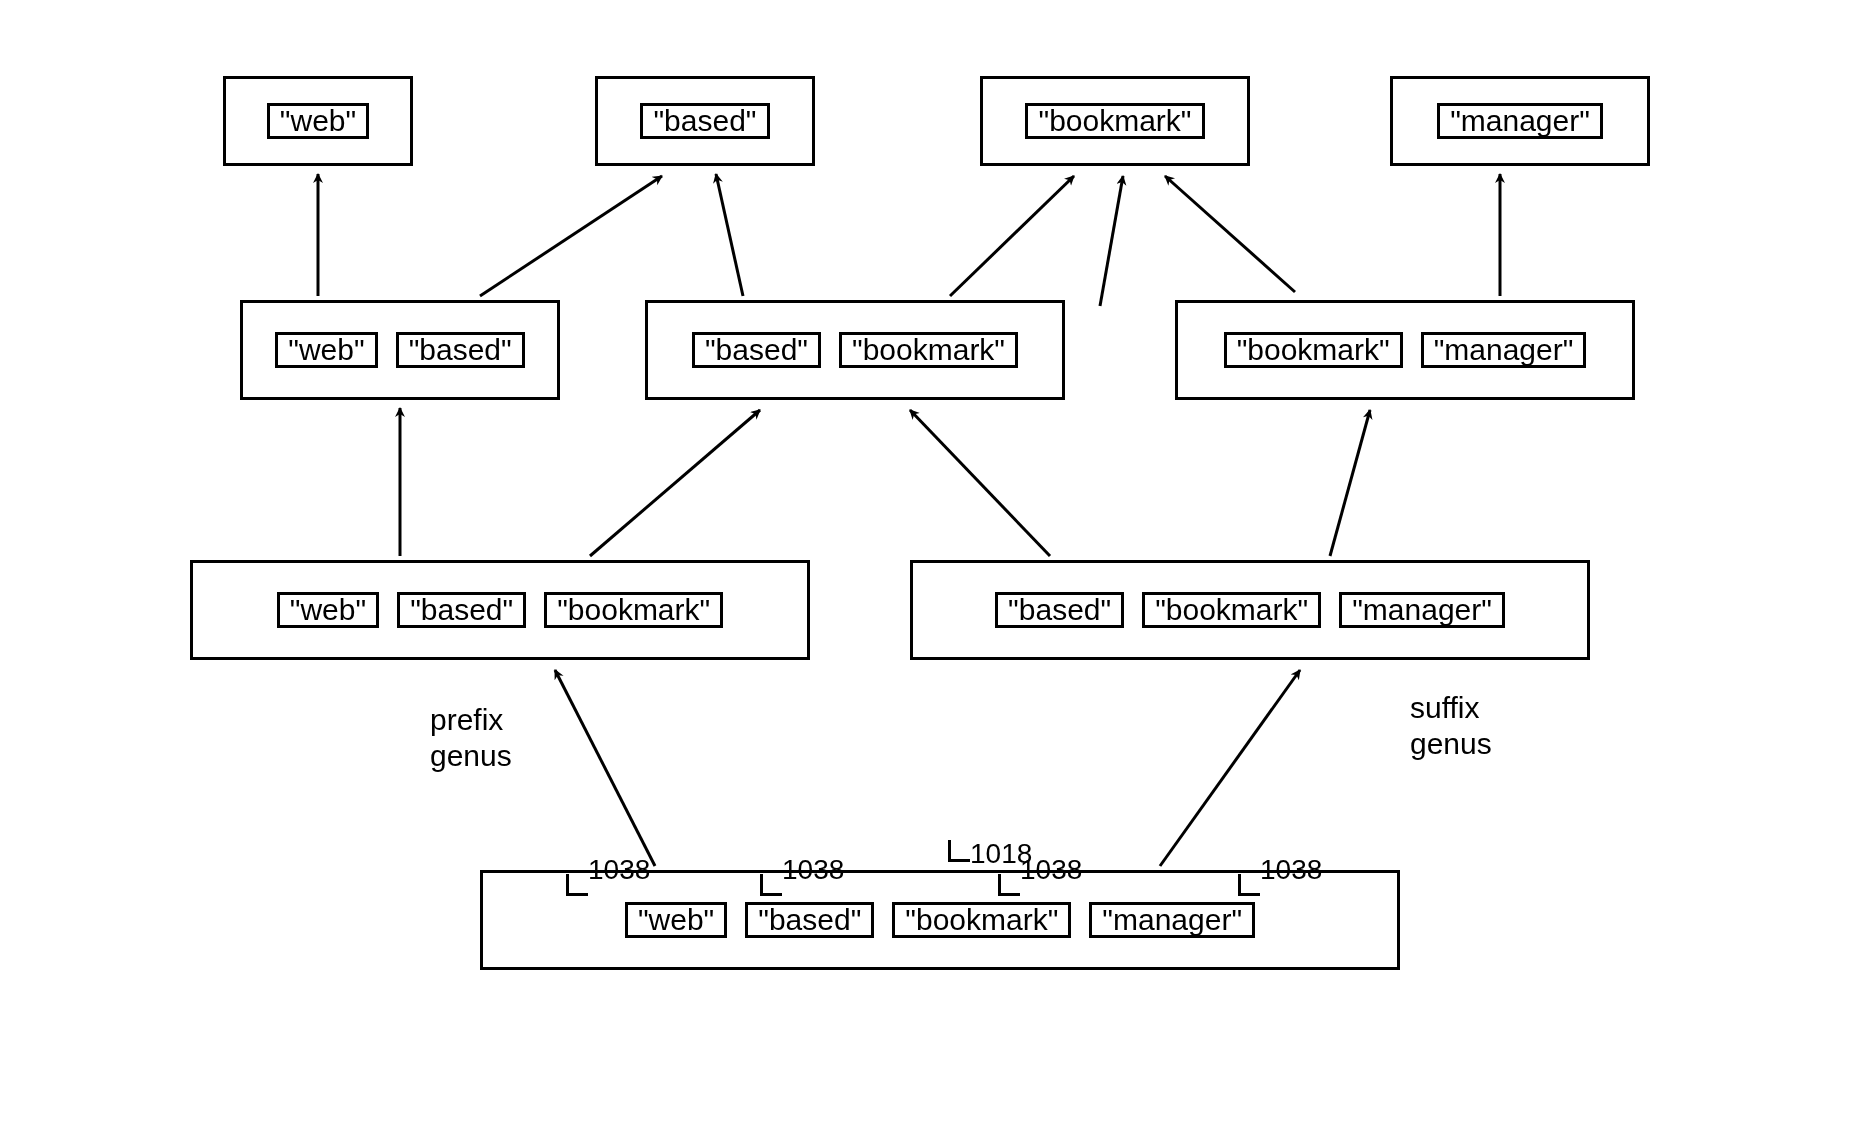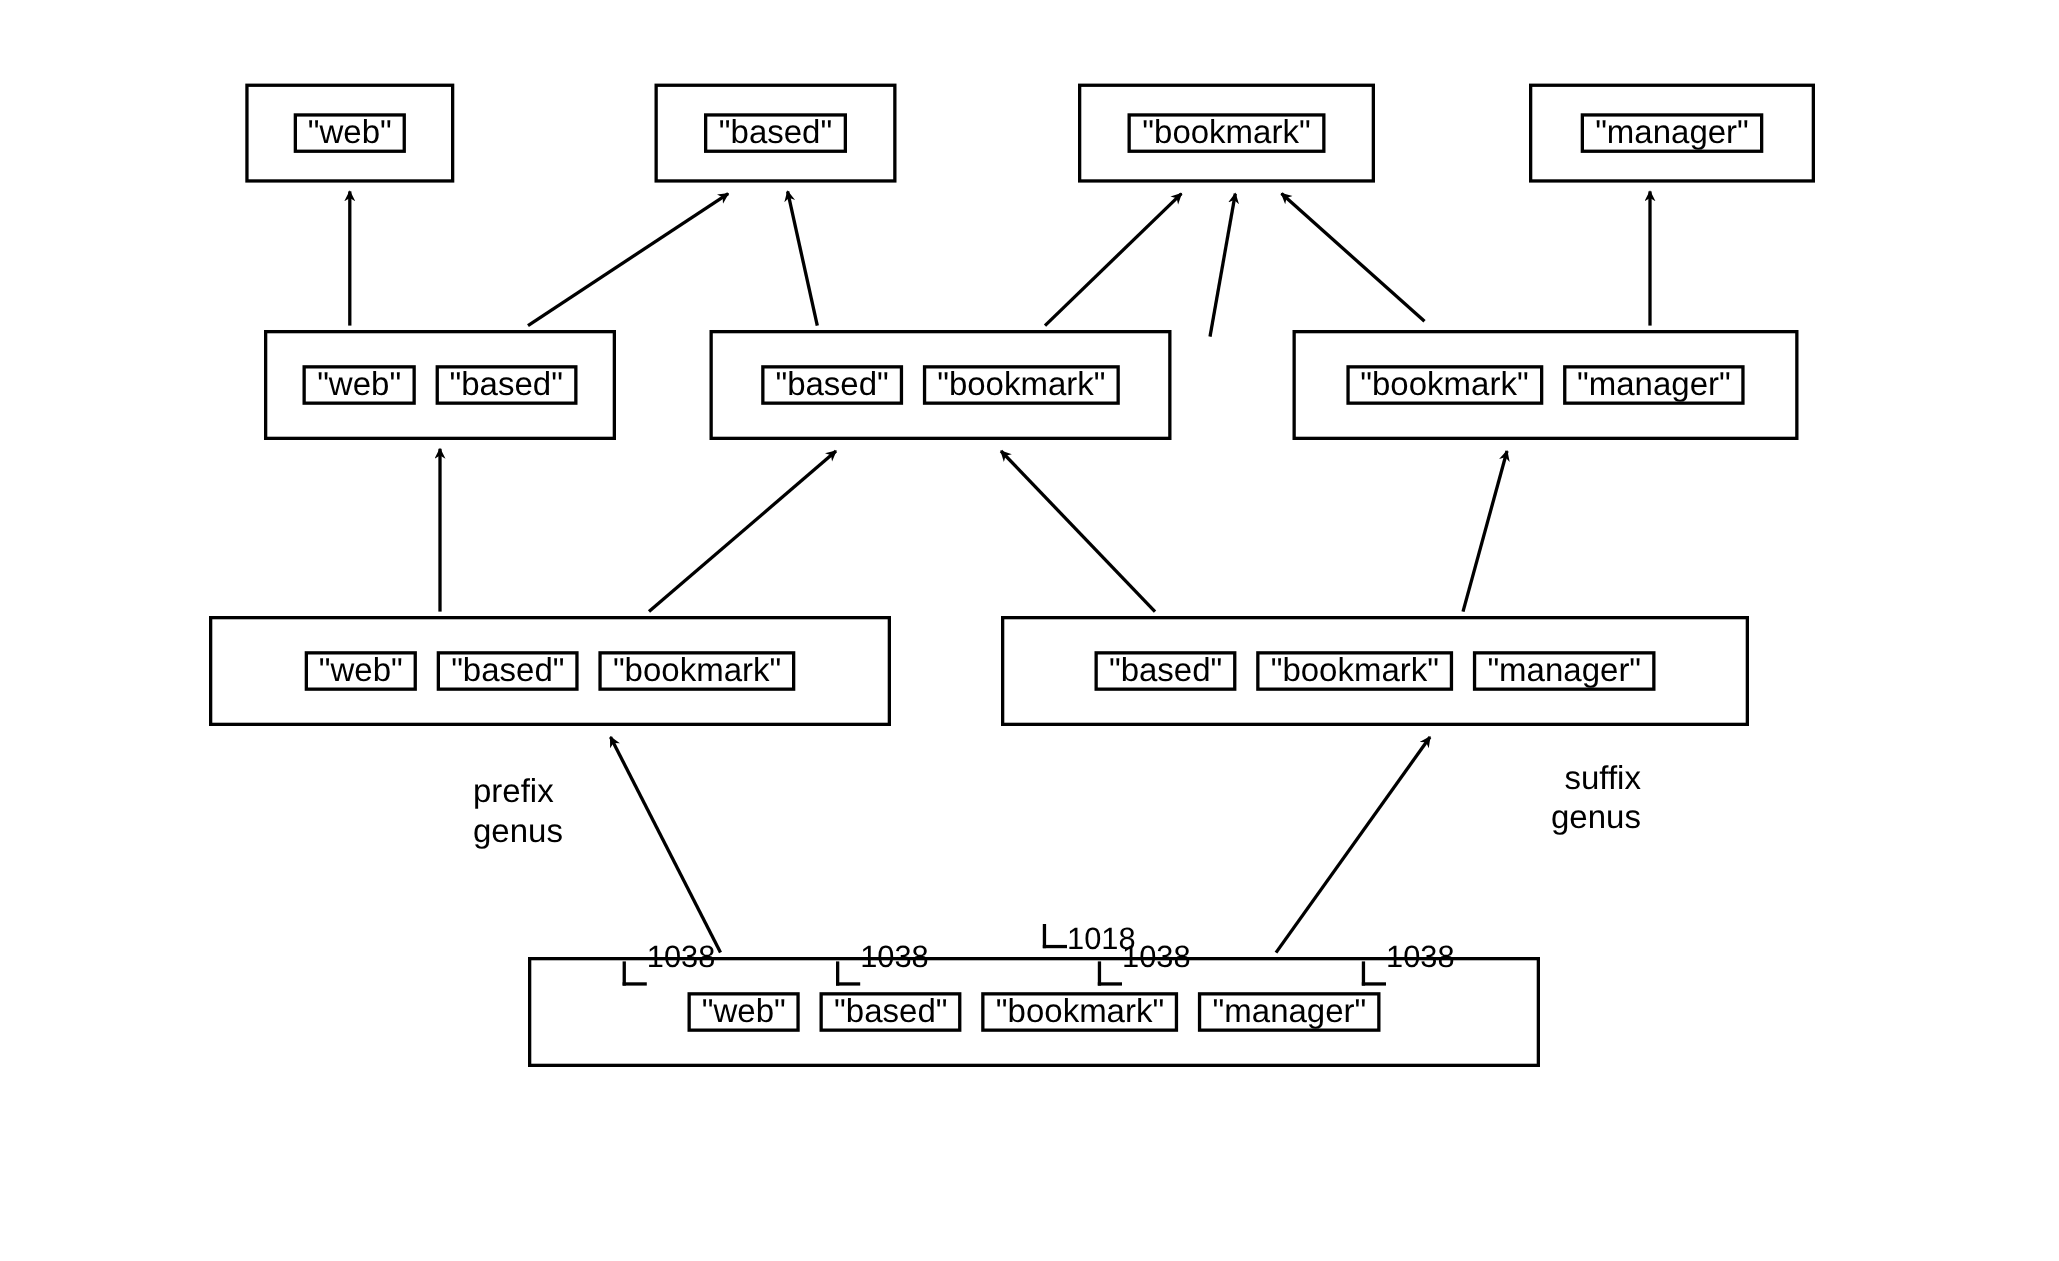--- a/index.html
+++ b/index.html
@@ -127,21 +127,21 @@
       <div class="inner-box">"manager"</div>
     </div>
     <div class="outer-box" style="left: 480px; top: 870px; width: 920px; height: 100px;">
       <div class="inner-box">"web"</div>
       <div class="inner-box">"based"</div>
       <div class="inner-box">"bookmark"</div>
       <div class="inner-box">"manager"</div>
     </div>
     <div class="label" style="left: 430px; top: 690px; margin-top: 12px;">prefix
 genus</div>
-    <div class="label" style="left: 1410px; top: 690px; text-align: right;">suffix
+    <div class="label" style="left: 1410px; top: 690px;">suffix
 genus</div>
     <div class="ref" style="left: 970px; top: 838px;">1018</div>
     <div class="hook" style="left: 948px; top: 840px;"></div>
     <div class="ref" style="left: 588px; top: 854px;">1038</div>
     <div class="hook" style="left: 566px; top: 874px;"></div>
     <div class="ref" style="left: 782px; top: 854px;">1038</div>
     <div class="hook" style="left: 760px; top: 874px;"></div>
     <div class="ref" style="left: 1020px; top: 854px;">1038</div>
     <div class="hook" style="left: 998px; top: 874px;"></div>
     <div class="ref" style="left: 1260px; top: 854px;">1038</div>

